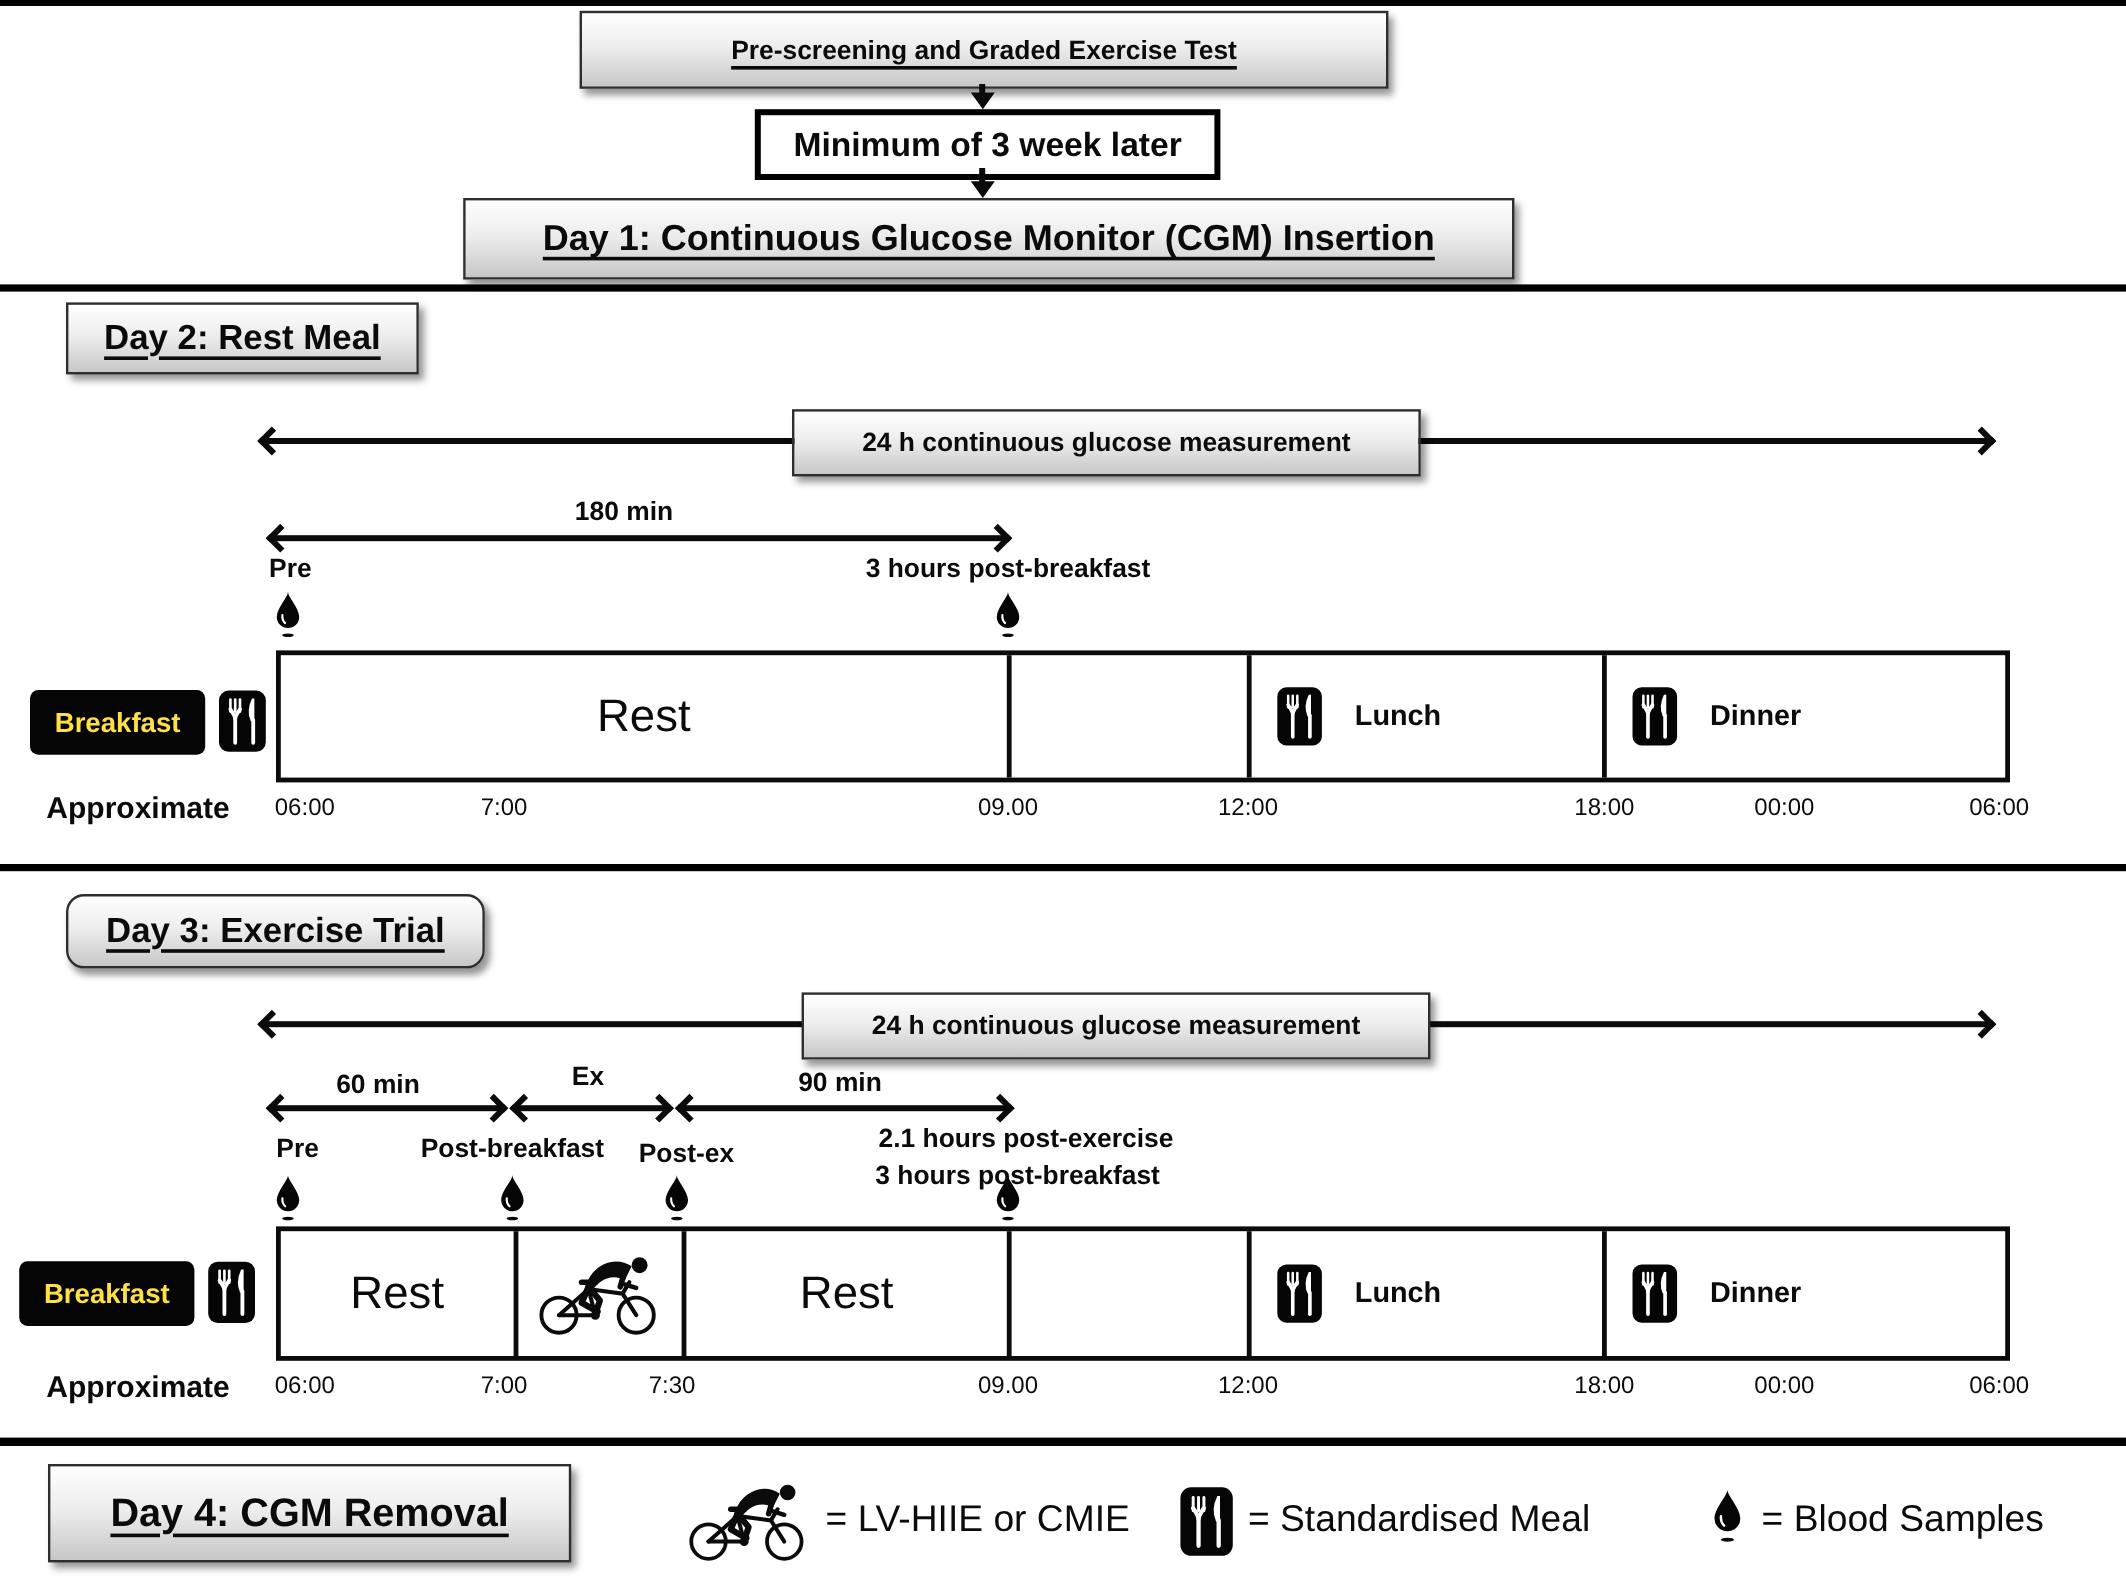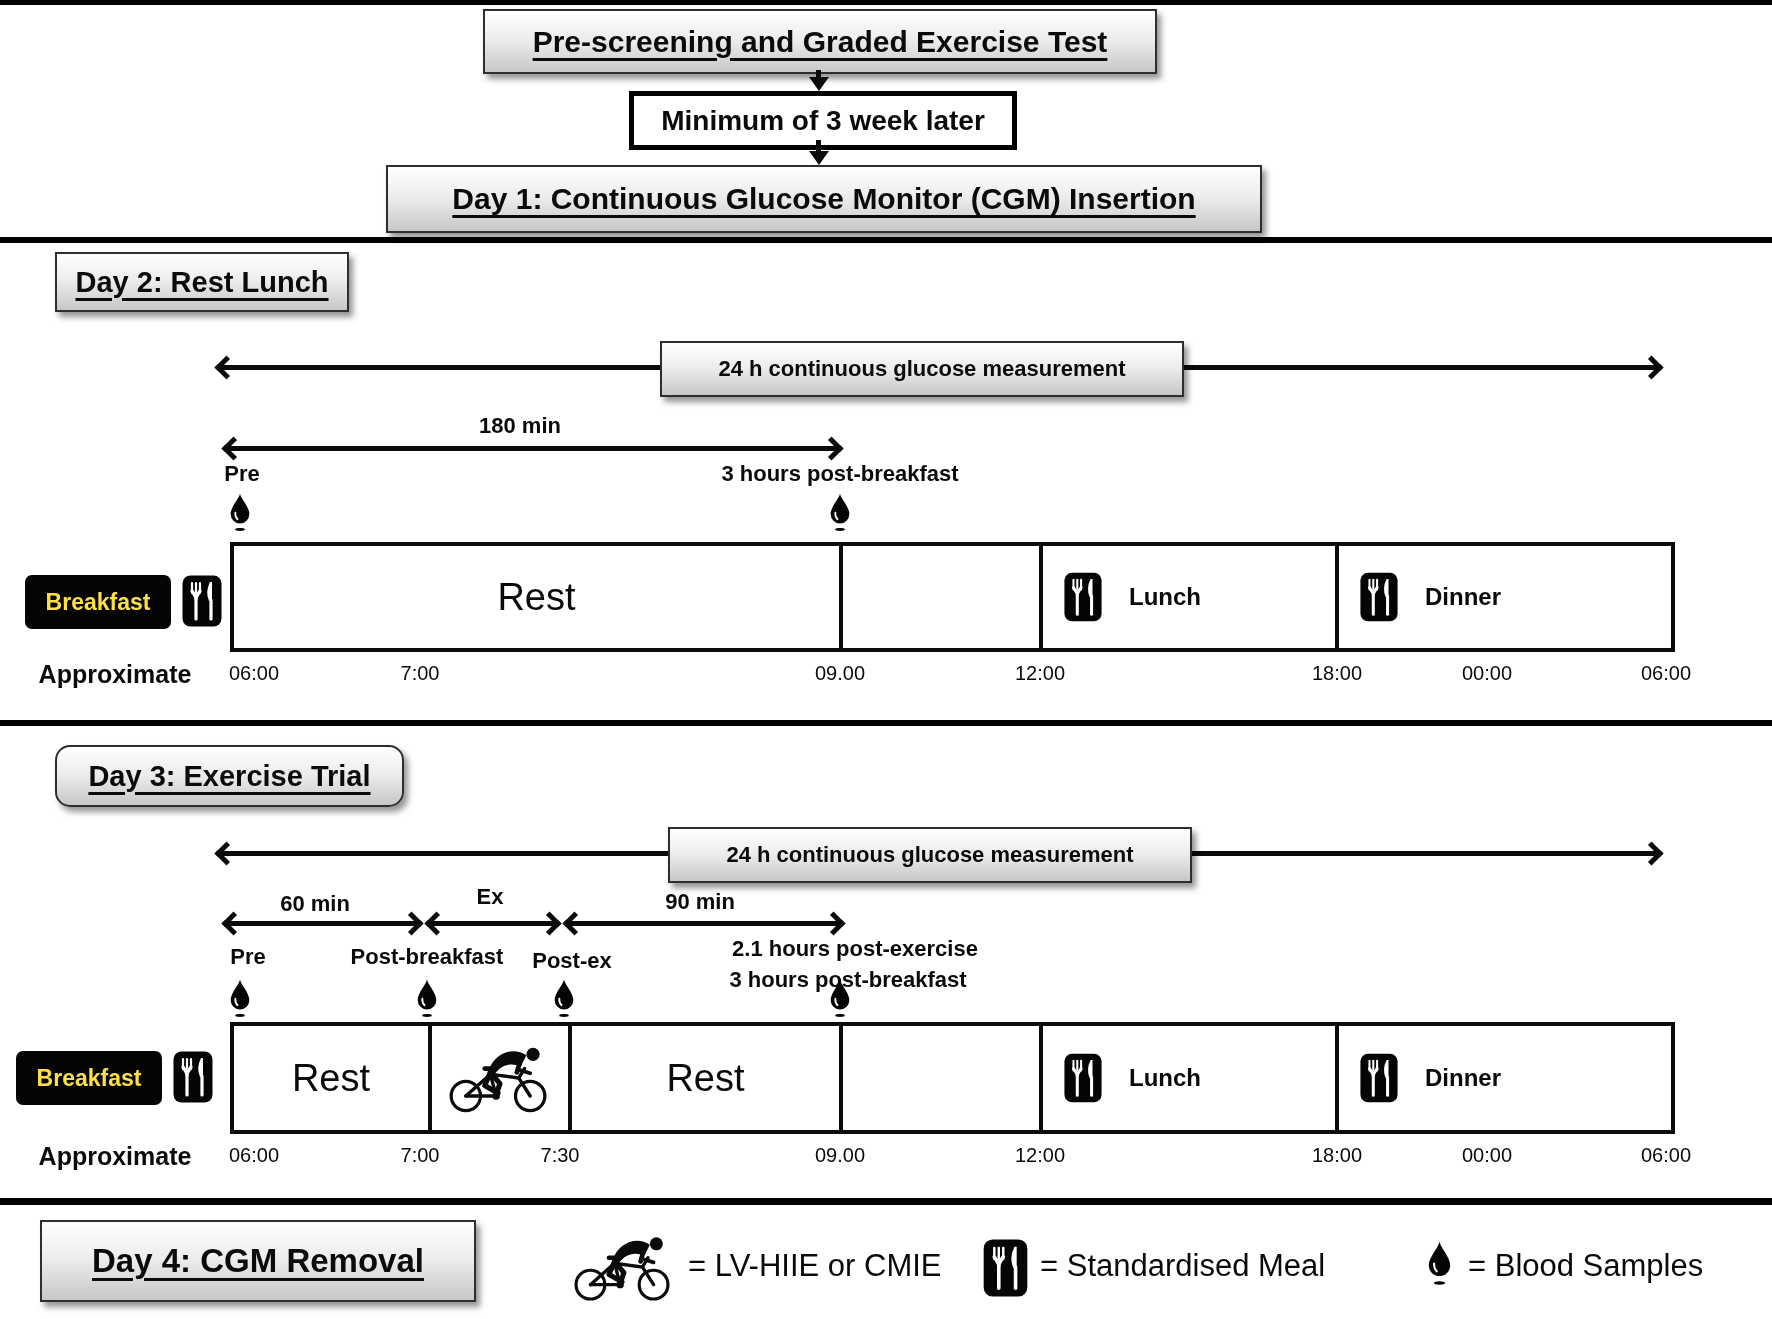--- a/index.html
+++ b/index.html
@@ -43,36 +43,36 @@
   .legend-text{position:absolute;white-space:nowrap;font-size:31px;font-weight:400;}
   .title-sm{font-size:29px;}
 </style>
 </head>
 <body>
 
 <div class="canvas">
 
   <div class="rule" style="top:0;height:5px;"></div>
 
-  <div class="gbox b" style="left:483px;top:9px;width:670px;height:61px;font-size:30px;">
+  <div class="gbox b" style="left:483px;top:9px;width:670px;height:61px;font-size:22px;">
     <span class="ul">Pre-screening and Graded Exercise Test</span>
   </div>
   <div class="varrow" style="left:816px;top:70px;height:8px;"></div>
   <div class="wbox b" style="left:629px;top:91px;width:378px;height:49px;font-size:28px;">
     <span>Minimum of 3 week later</span>
   </div>
   <div class="varrow" style="left:816px;top:140px;height:12px;"></div>
   <div class="gbox b" style="left:386px;top:165px;width:872px;height:64px;font-size:30px;">
     <span class="ul">Day 1: Continuous Glucose Monitor (CGM) Insertion</span>
   </div>
 
   <div class="rule" style="top:237px;height:6px;"></div>
 
   <div class="gbox b title-sm" style="left:55px;top:252px;width:290px;height:56px;">
-    <span class="ul">Day 2: Rest Lunch</span>
+    <span class="ul">Day 2: Rest Meal</span>
   </div>
 
   <div class="harrow" style="left:220px;top:365px;width:1438px;"></div>
   <div class="gbox b" style="left:660px;top:341px;width:520px;height:52px;font-size:22px;">
     <span>24 h continuous glucose measurement</span>
   </div>
 
   <div class="lbl" style="left:520px;top:413px;">180 min</div>
   <div class="harrow" style="left:227px;top:446px;width:611px;"></div>
   <div class="lbl" style="left:242px;top:461px;">Pre</div>

